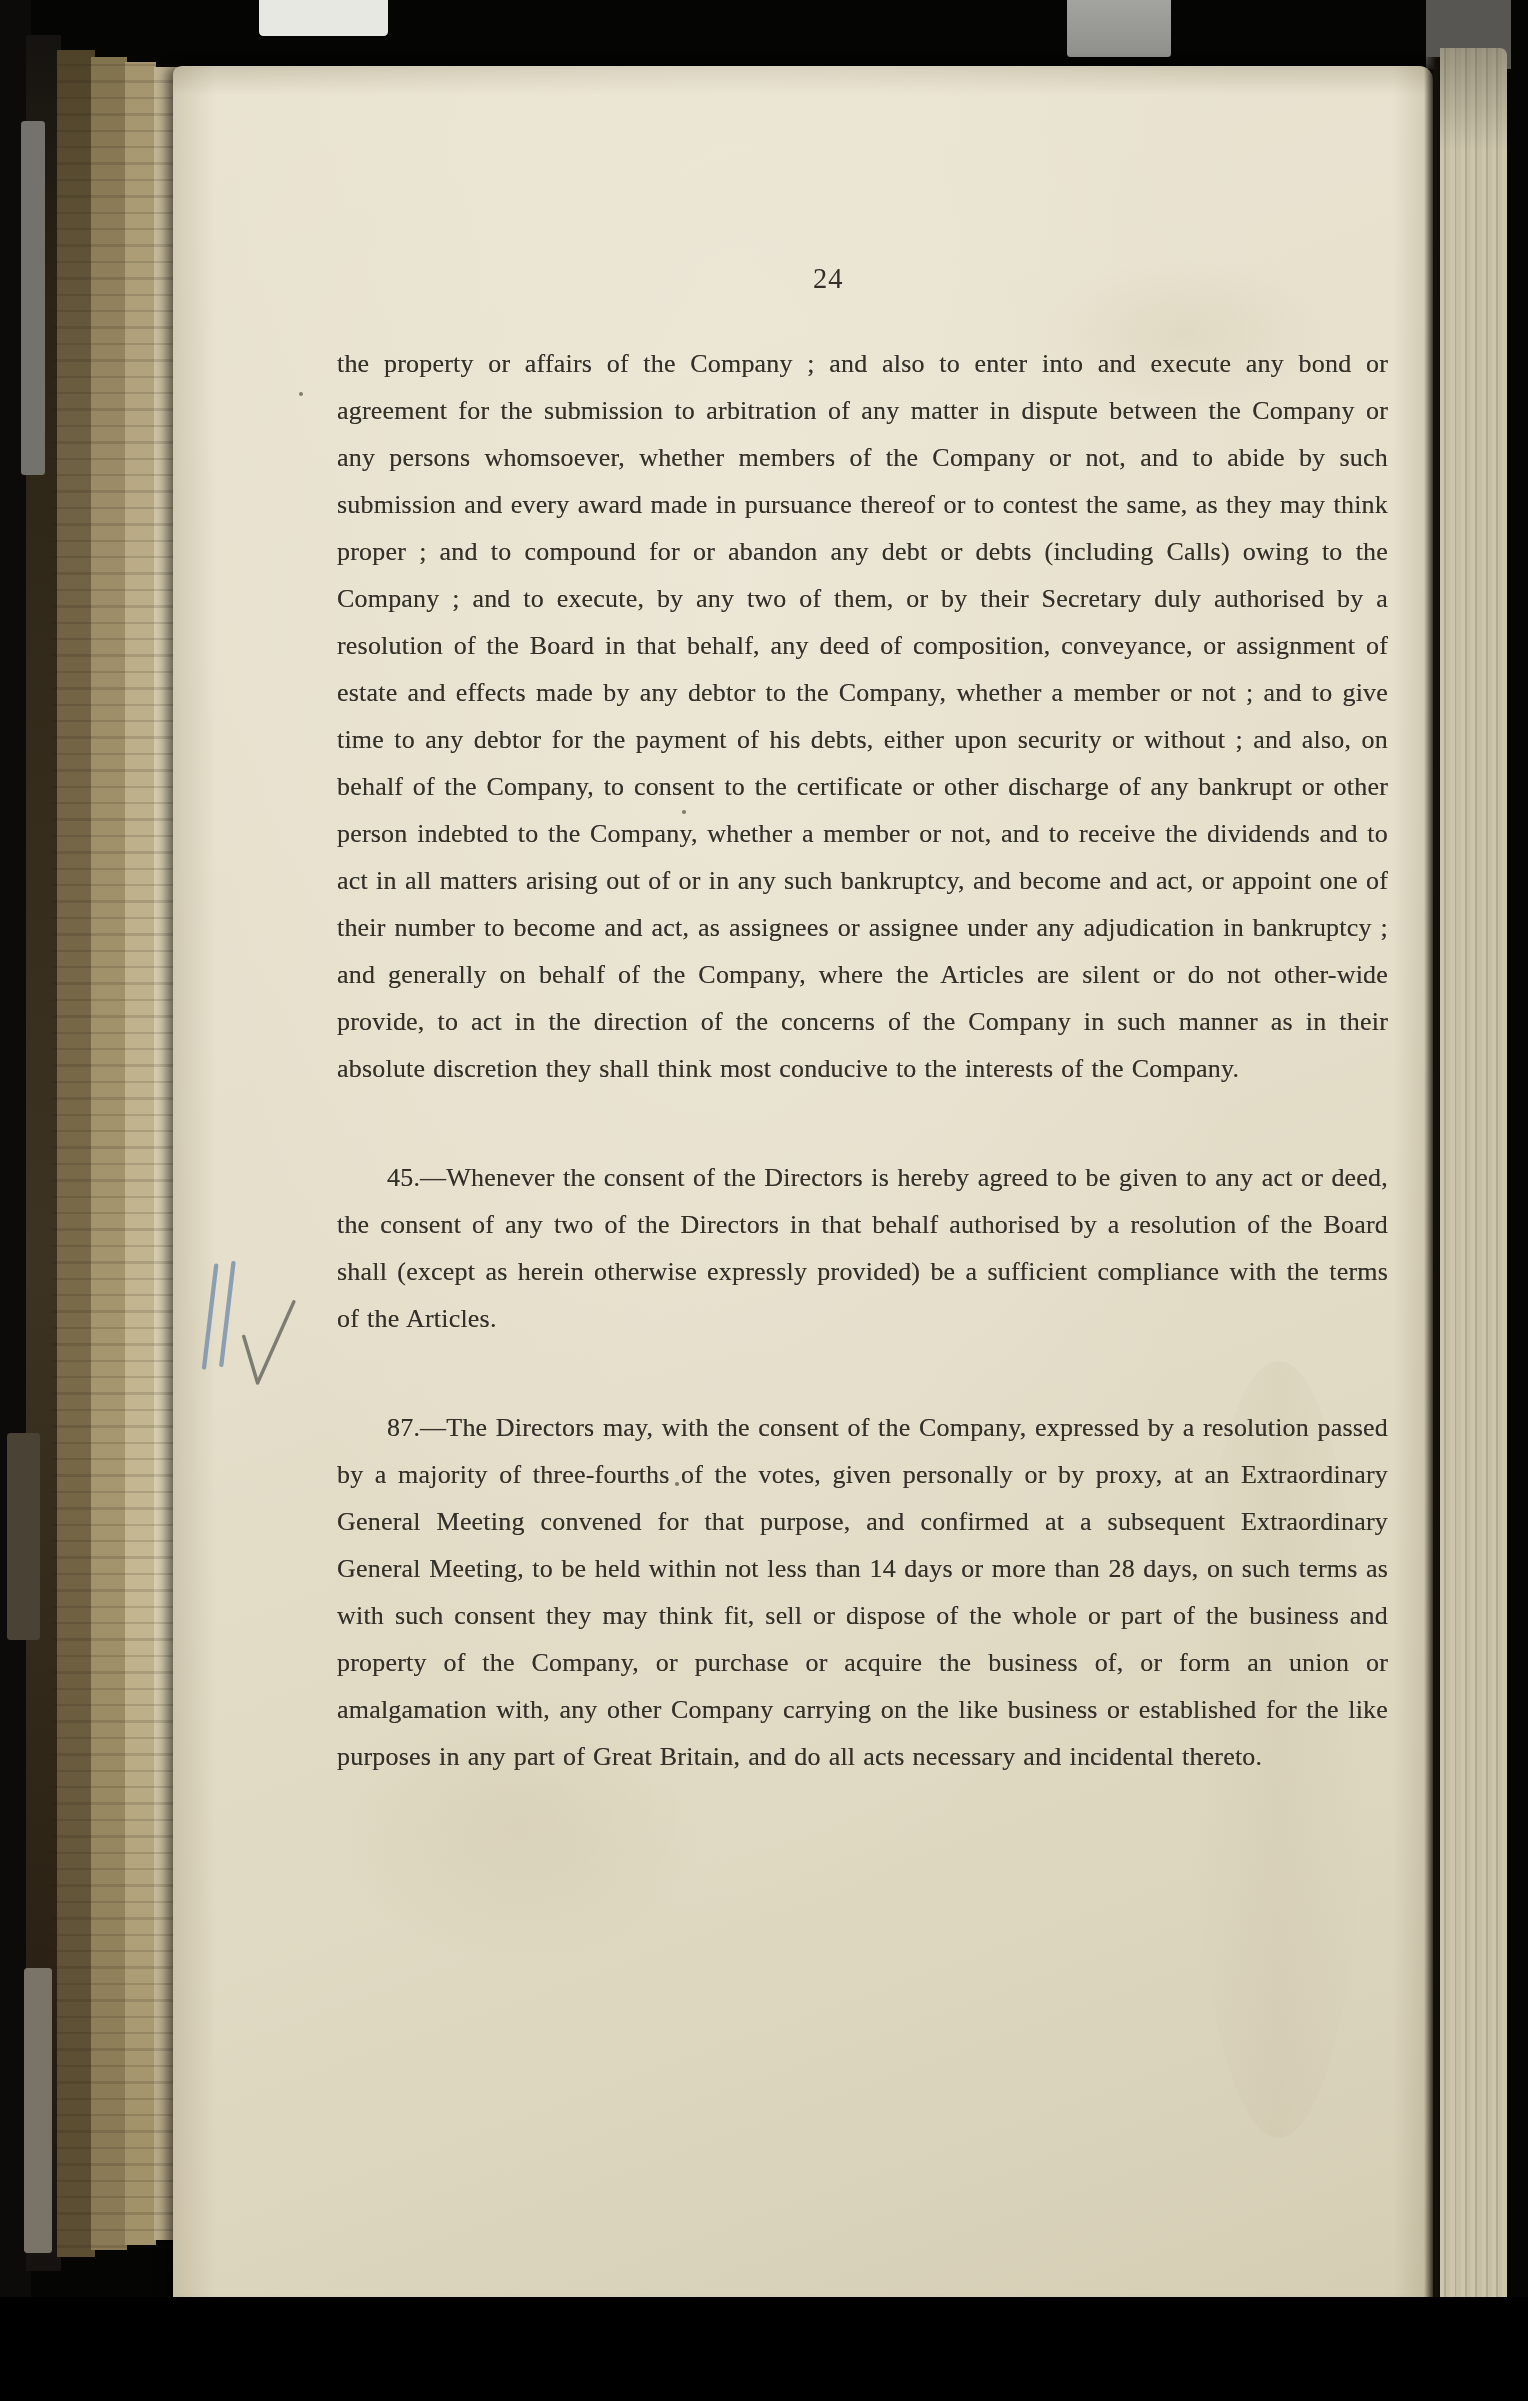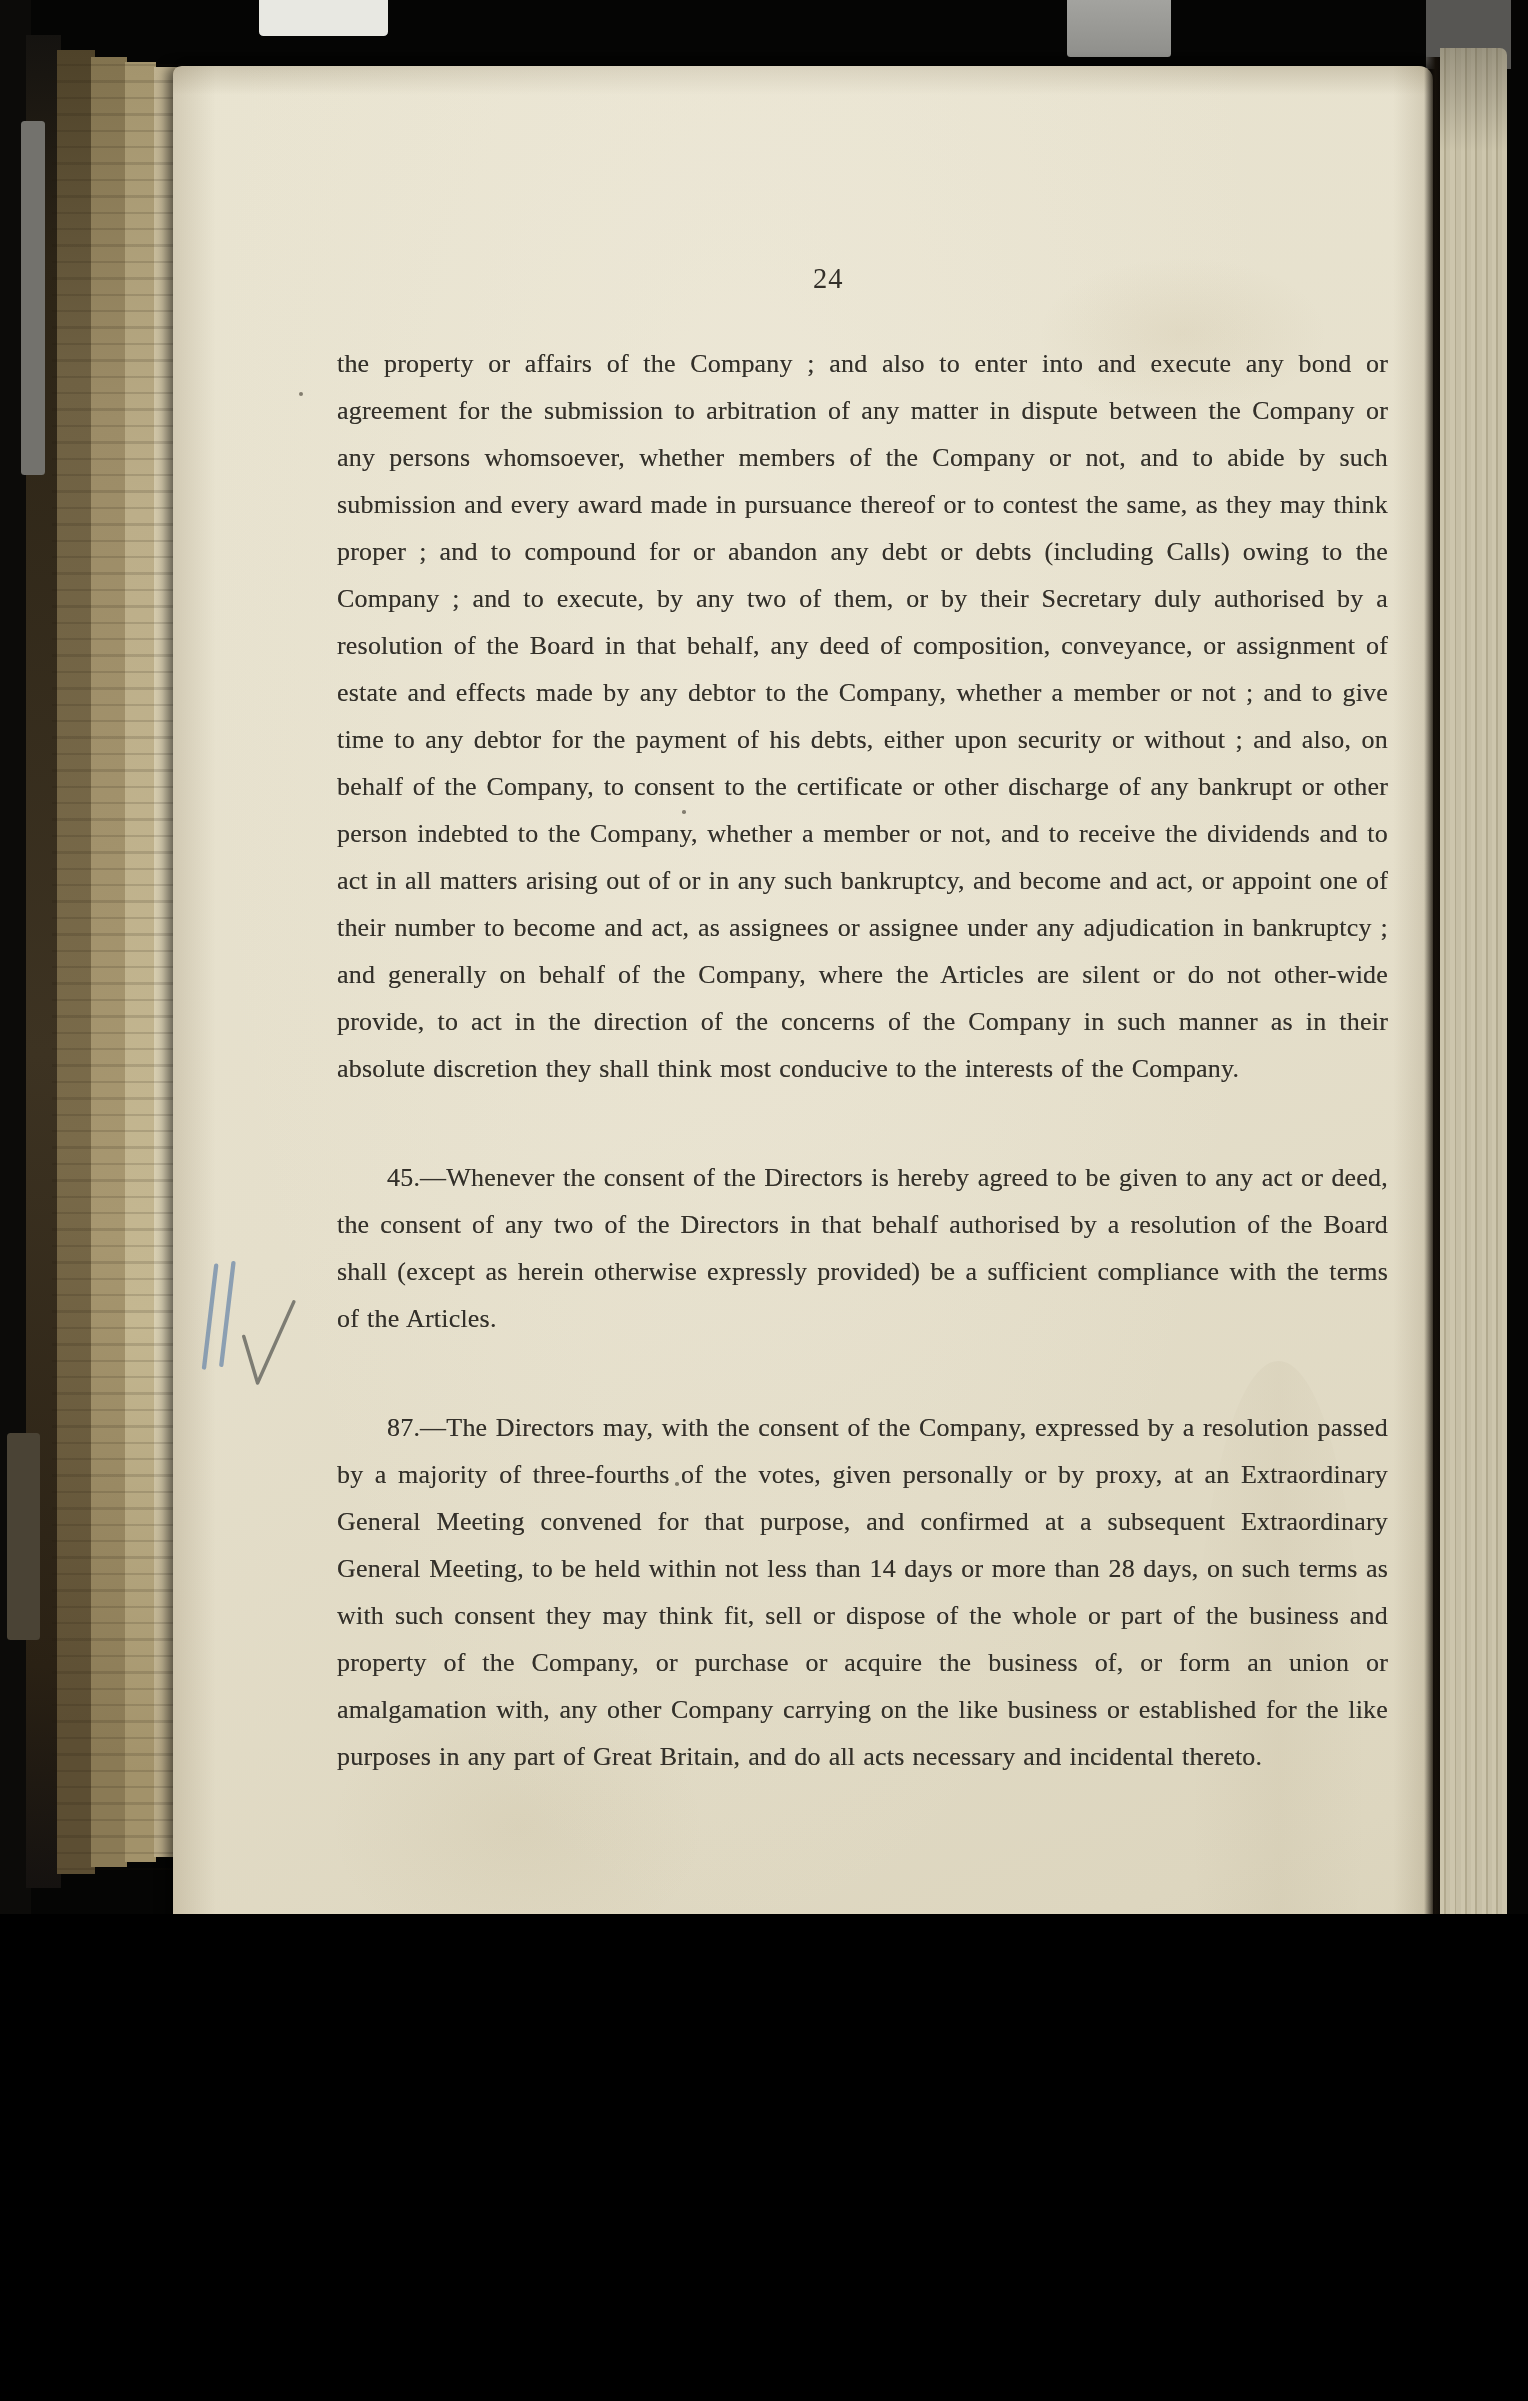--- a/index.html
+++ b/index.html
@@ -3,21 +3,21 @@
 <meta charset="utf-8">
 <style>
   html, body {
     margin: 0;
     padding: 0;
     background: #000;
   }
   .scene {
     position: relative;
     width: 1529px;
-    height: 1914px;
+    height: 2297px;
     background: #050504;
     overflow: hidden;
     font-family: "Liberation Serif", "DejaVu Serif", serif;
   }
 
   
   .left-stack { position: absolute; left: 0; top: 0; width: 186px; height: 100%; }
   .strip { position: absolute; top: 0; bottom: 0; }
   .s1 { left: 0;   width: 31px;  background: #0c0b09; }
   .s2 { left: 26px; width: 35px; top: 35px; bottom: 26px;

